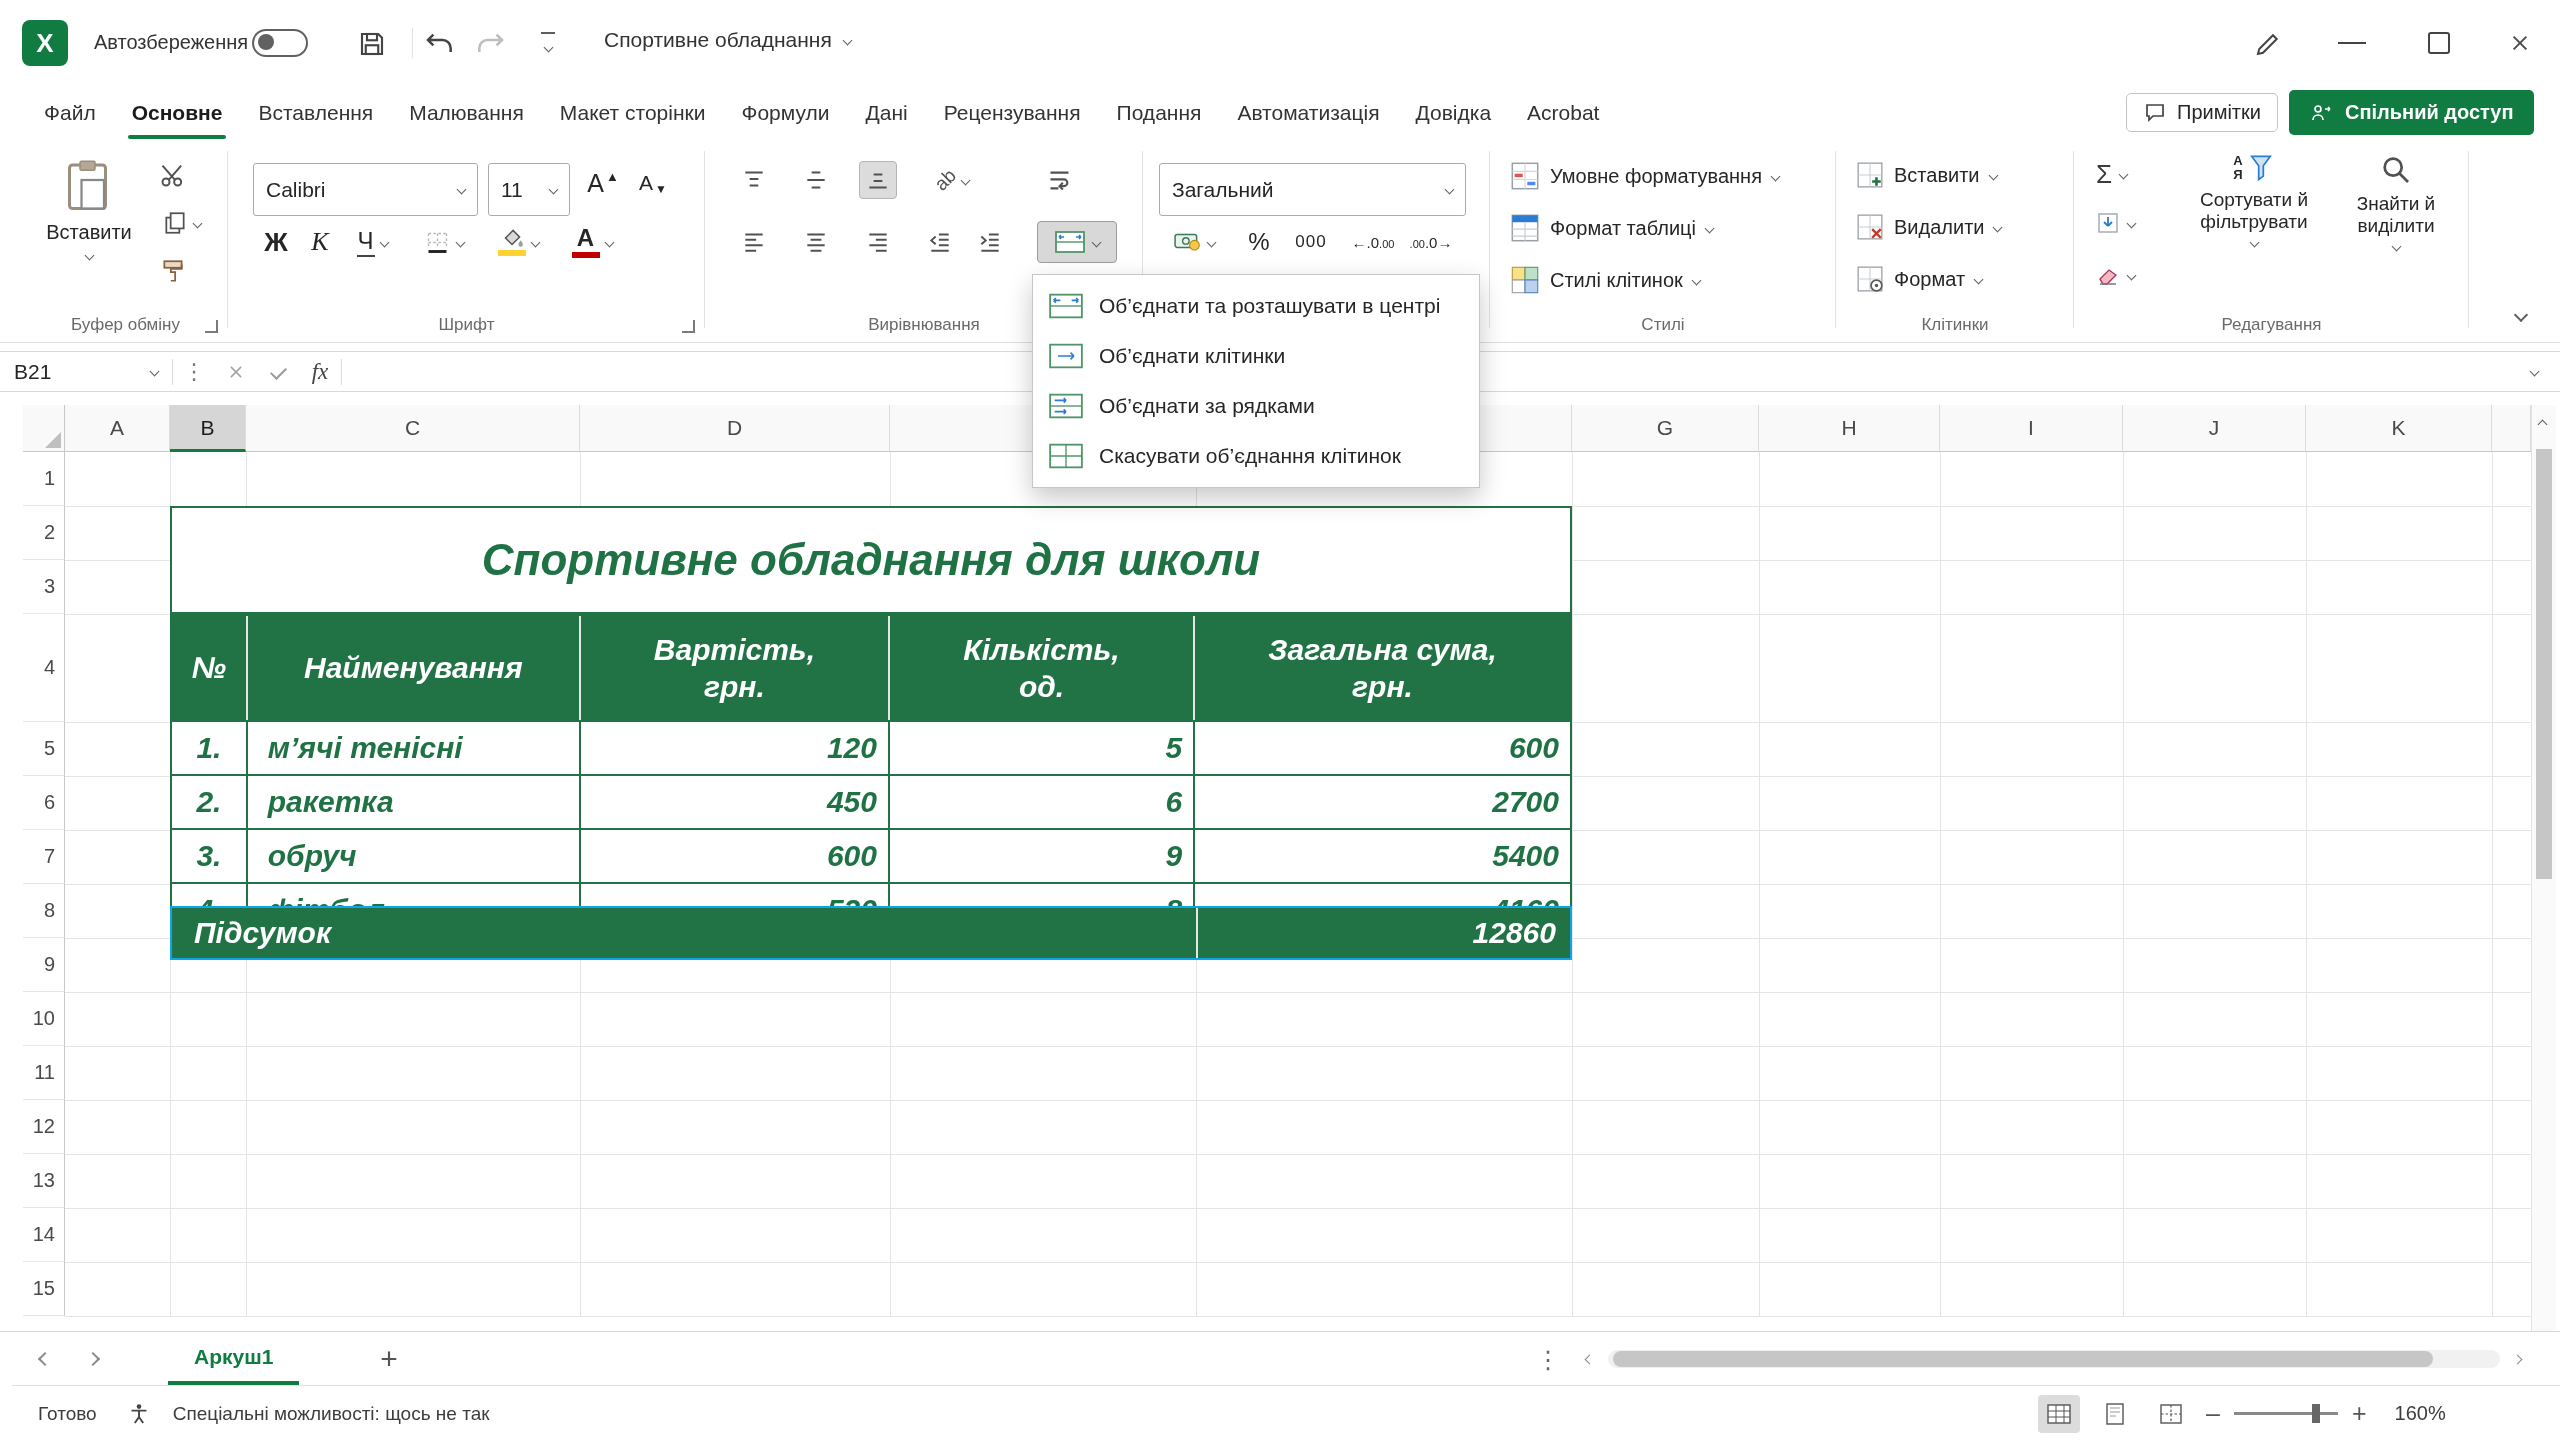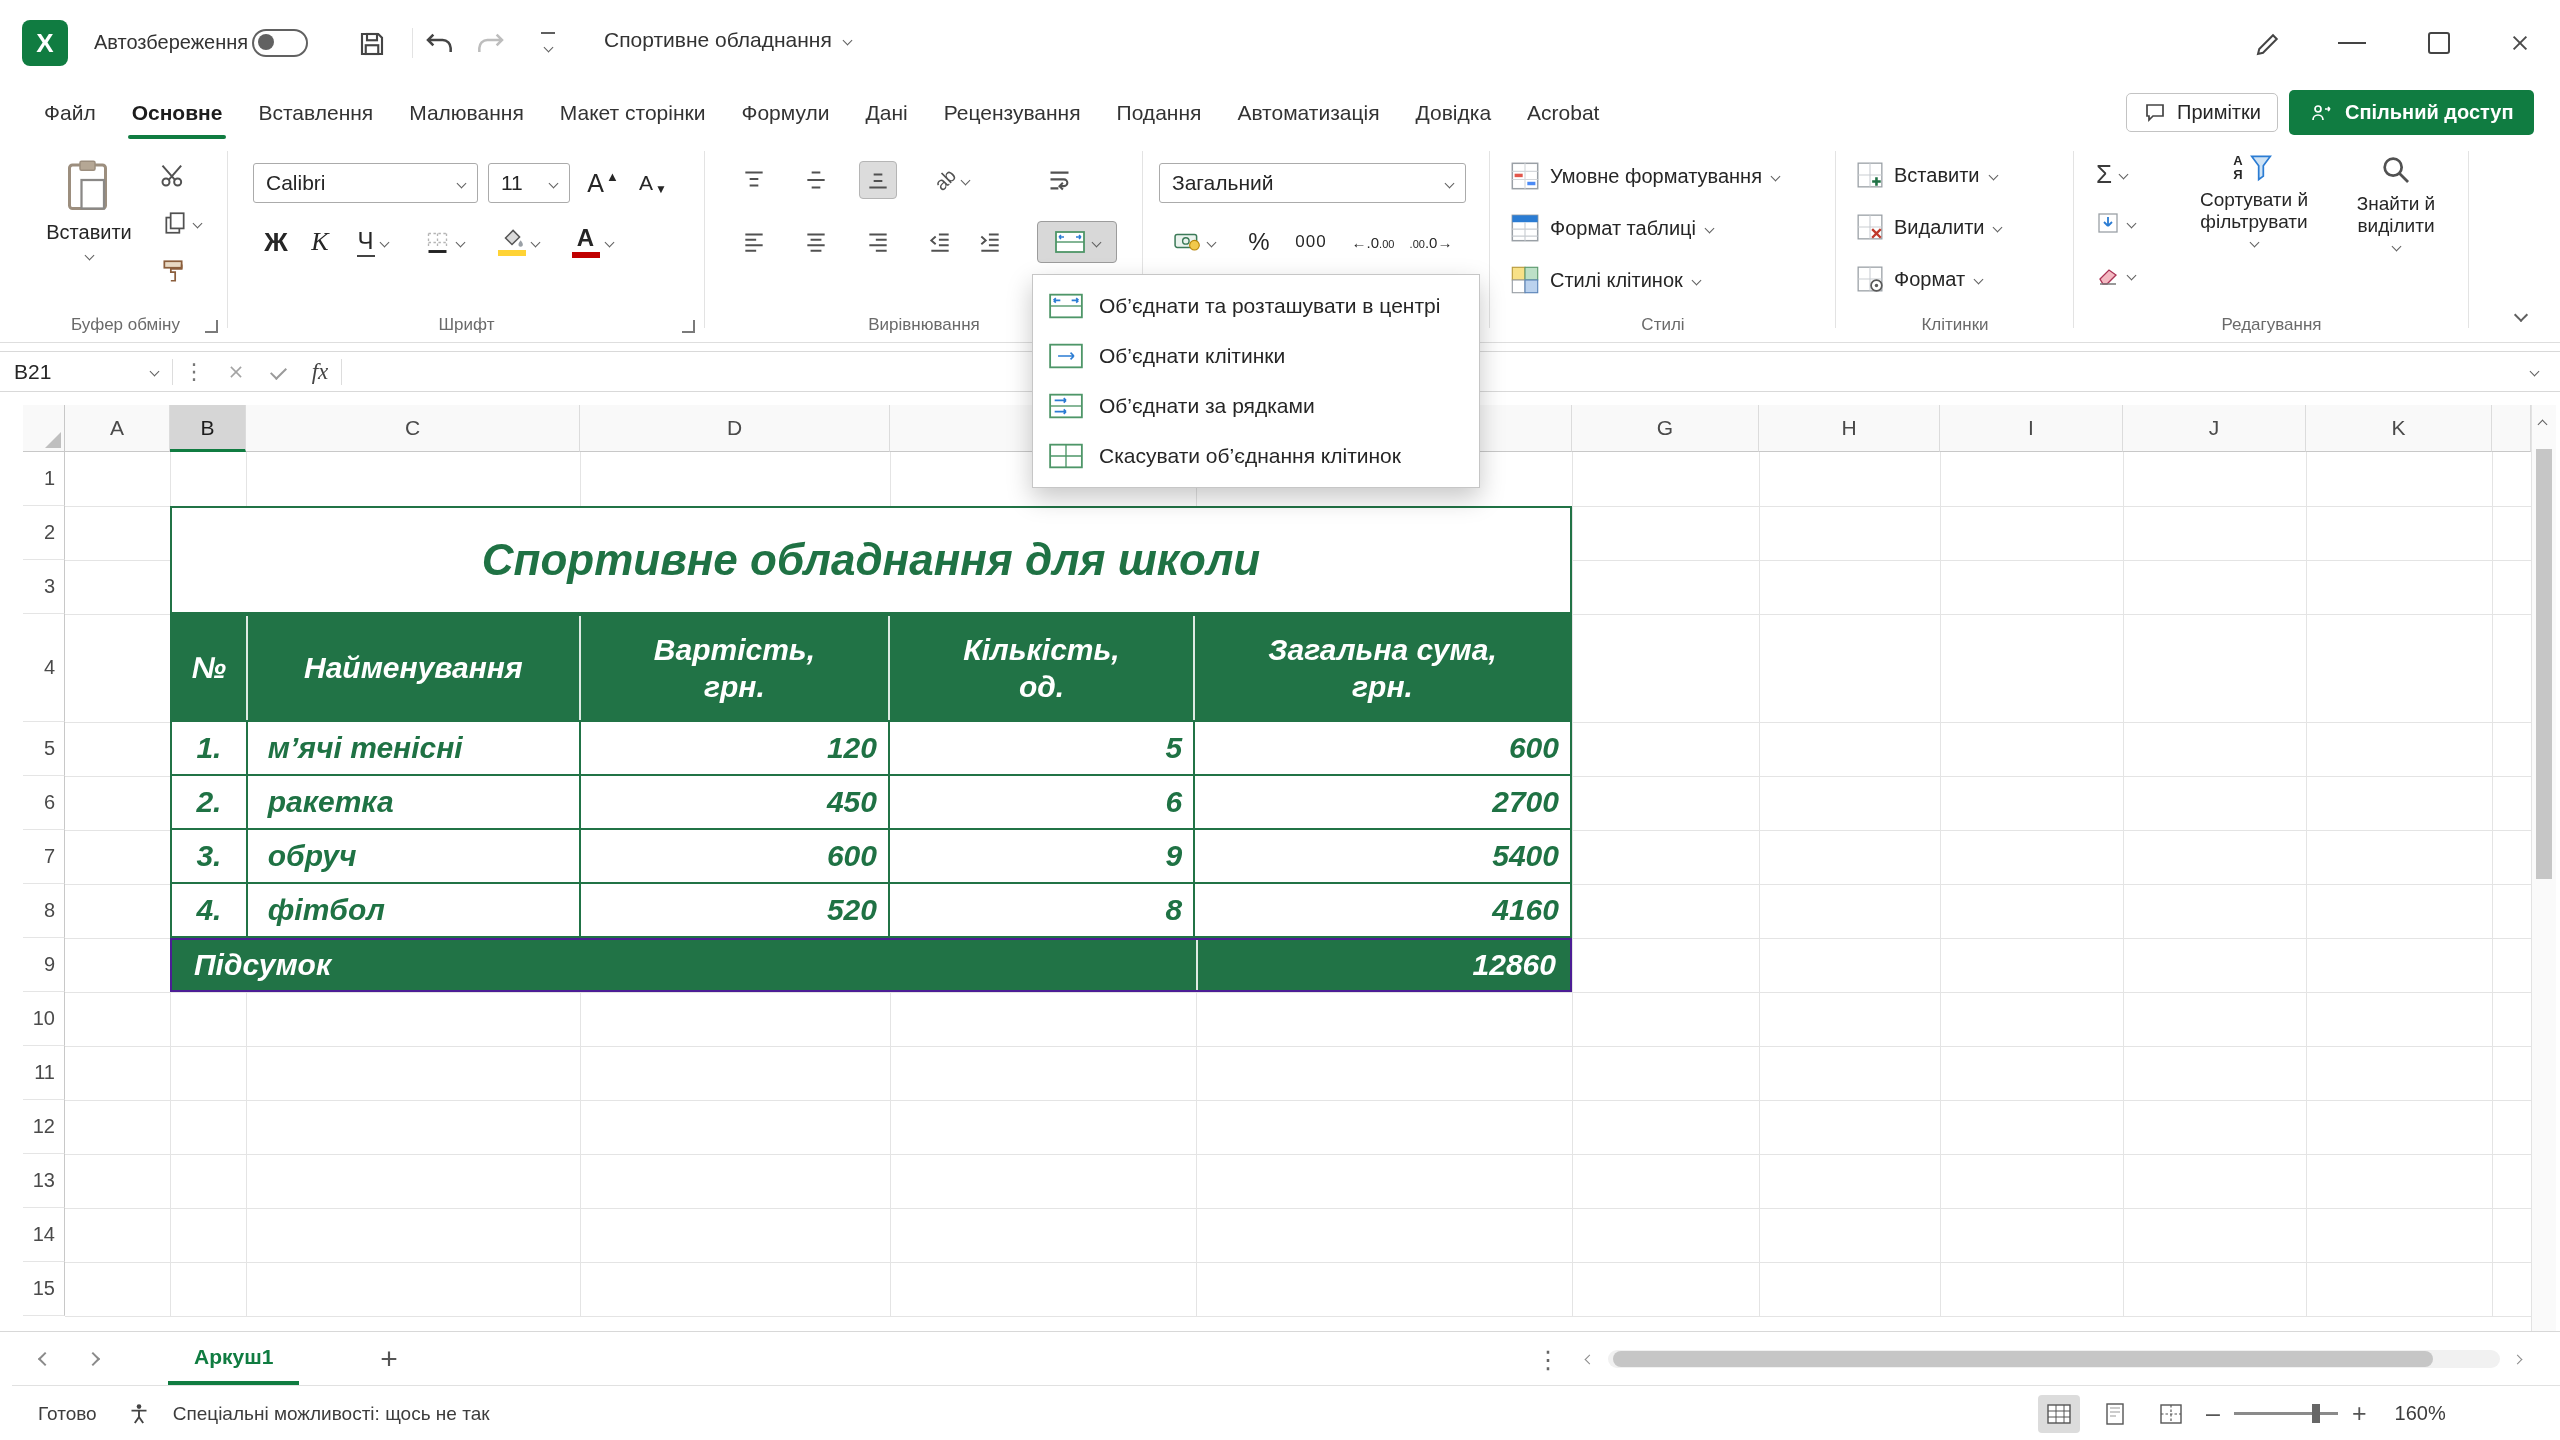--- a/index.html
+++ b/index.html
@@ -45,21 +45,21 @@
 
   
   .ribbon{position:absolute;top:139px;left:0;width:2560px;height:204px;background:#fff;border-bottom:1px solid #DEDEDE;z-index:20}
   .grp{position:absolute;top:0;height:203px}
   .grp::after{content:'';position:absolute;right:0;top:12px;bottom:14px;width:1px;background:#E3E3E3}
   .grp-label{position:absolute;bottom:7px;left:0;right:0;text-align:center;font-size:17px;color:#6a6a6a;white-space:nowrap}
   .launcher{position:absolute;right:10px;bottom:9px;width:13px;height:13px;border-right:2px solid #7a7a7a;border-bottom:2px solid #7a7a7a}
   .ib{position:absolute;display:flex;align-items:center;justify-content:center;border-radius:4px}
   .ib.on{background:#DCDCDC;border:1px solid #B5B5B5}
   .ib.pressed{background:#D8D8D8;border:1px solid #9c9c9c}
-  .combo{position:absolute;height:40px;border:1px solid #ABABAB;border-radius:3px;display:flex;align-items:center;padding:0 12px;font-size:21px;color:#262626;background:#fff;justify-content:space-between}
+  .combo{position:absolute;height:53px;border:1px solid #ABABAB;border-radius:3px;display:flex;align-items:center;padding:0 12px;font-size:21px;color:#262626;background:#fff;justify-content:space-between}
   .paste-btn{position:absolute;left:18px;top:12px;width:96px;height:168px;display:flex;flex-direction:column;align-items:center;justify-content:flex-start;gap:8px;padding-top:8px;border-radius:4px;font-size:20px;color:#262626}
   .stack-btn{position:absolute;display:flex;flex-direction:column;align-items:center;gap:6px;font-size:19px;color:#262626;text-align:center}
   .row-btn{display:flex;align-items:center;gap:10px;font-size:20px;color:#262626;position:absolute;white-space:nowrap}
   .glyph-b{font-weight:800;font-size:26px}
   .glyph-i{font-style:italic;font-size:26px;font-family:"Liberation Serif",serif}
   .glyph-u{font-size:24px;border-bottom:2.4px solid #444;padding:0 1px}
   .colorbar{display:block;width:28px;height:6px;margin-top:2px}
   .pre{white-space:pre-line}
 
   
@@ -87,21 +87,21 @@
   .tbl-title{position:absolute;left:170px;top:506px;width:1402px;height:108px;border:2px solid #217346;background:#fff;display:flex;align-items:center;justify-content:center;font-size:44px}
   .thead{position:absolute;left:170px;top:614px;width:1402px;height:108px;display:flex;background:#217346;border:2px solid #217346}
   .th{display:flex;align-items:center;justify-content:center;color:#fff;font-weight:700;font-style:italic;font-size:30px;line-height:1.25;text-align:center;border-right:2px solid rgba(255,255,255,.85)}
   .th:last-child{border-right:none}
   .trow{position:absolute;left:170px;width:1402px;height:54px;display:flex;background:#fff;border-left:2px solid #217346;border-right:2px solid #217346;border-bottom:2px solid #217346}
   .td{display:flex;align-items:center;font-size:30px;border-right:2px solid #217346}
   .td:last-child{border-right:none}
   .td.cnum{justify-content:center}
   .td.cname{padding-left:20px}
   .td.cval{justify-content:flex-end;padding-right:11px}
-  .ttotal{position:absolute;left:170px;top:938px;width:1402px;height:54px;display:flex;background:#217346;border:2px solid #4c1d95;color:#fff}
+  .ttotal{position:absolute;left:170px;top:906px;width:1402px;height:54px;display:flex;background:#217346;border:2px solid #0ea5e9;color:#fff}
   .ttotal .lab{width:1026px;display:flex;align-items:center;padding-left:22px;font-weight:700;font-style:italic;font-size:30px;border-right:2px solid rgba(255,255,255,.85)}
   .ttotal .val{flex:1;display:flex;align-items:center;justify-content:flex-end;padding-right:14px;font-weight:700;font-style:italic;font-size:30px}
 
   
   .vsb{position:absolute;left:2531px;top:405px;width:25px;height:926px;background:#FAFAFA;border-left:1px solid #E3E3E3}
   .vsb .thumb{position:absolute;left:4px;right:4px;top:44px;height:430px;background:#C6C6C6}
 
   
   .menu{position:absolute;left:1032px;top:274px;width:448px;background:#fff;border:1px solid #C6C6C6;box-shadow:0 10px 24px rgba(0,0,0,.22);z-index:100;padding:6px 0}
   .mi{height:50px;display:flex;align-items:center;gap:16px;padding:0 16px;font-size:21px;color:#262626;white-space:nowrap}

